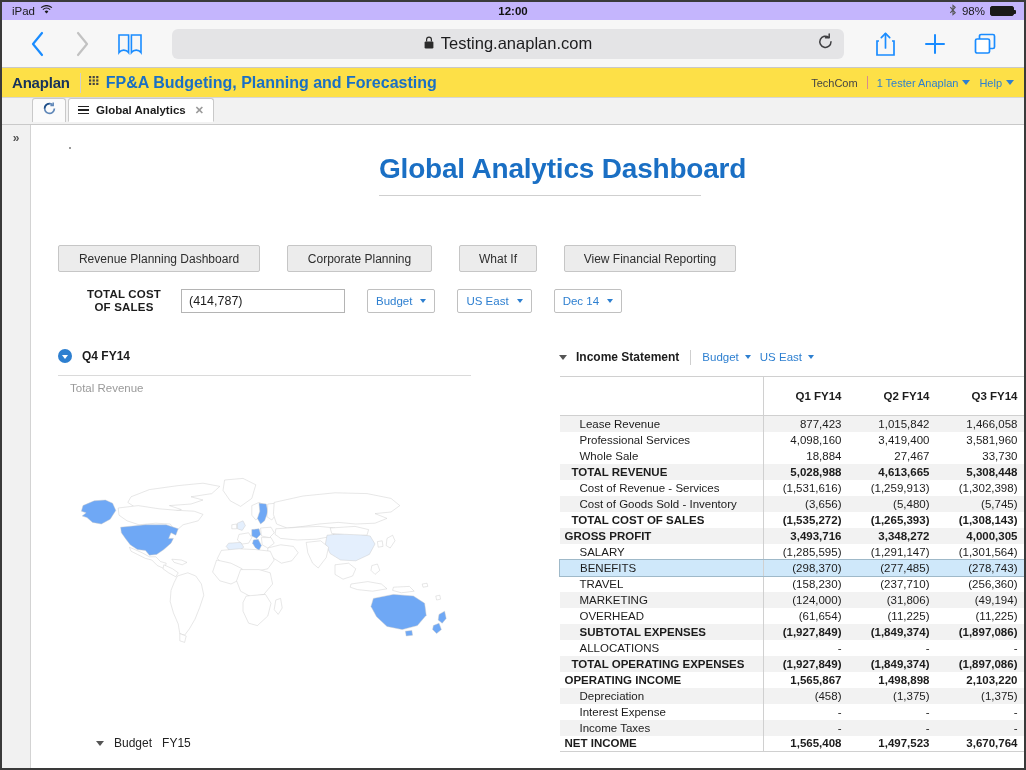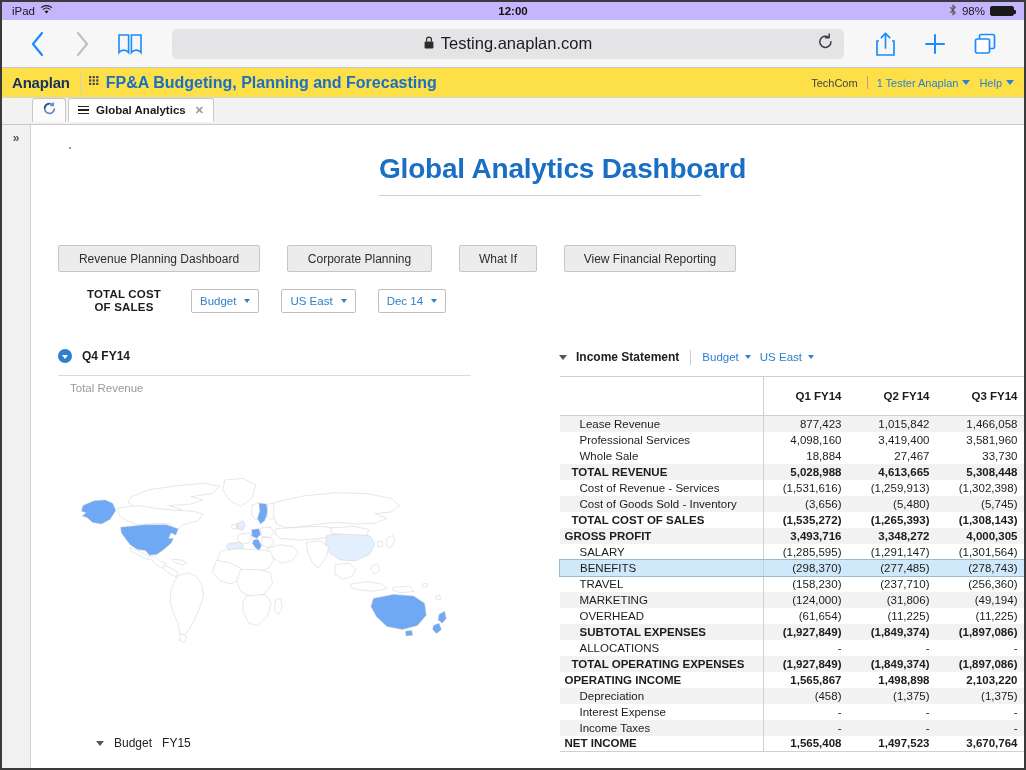--- a/index.html
+++ b/index.html
@@ -438,20 +438,23 @@
         <div class="gbtn b1">Revenue Planning Dashboard</div>
         <div class="gbtn b2">Corporate Planning</div>
         <div class="gbtn b3">What If</div>
         <div class="gbtn b4">View Financial Reporting</div>
       </div>
 
       <div class="kpi-row">
         <div class="kpi-label">
           <div>TOTAL COST</div>
           <div>OF SALES</div>
+        </div>
+        <div class="kpi-input">
+          <span>(414,787)</span>
         </div>
         <div class="sel">
           <span>Budget</span>
           <span class="caret-dn"></span>
         </div>
         <div class="sel">
           <span>US East</span>
           <span class="caret-dn"></span>
         </div>
         <div class="sel">

